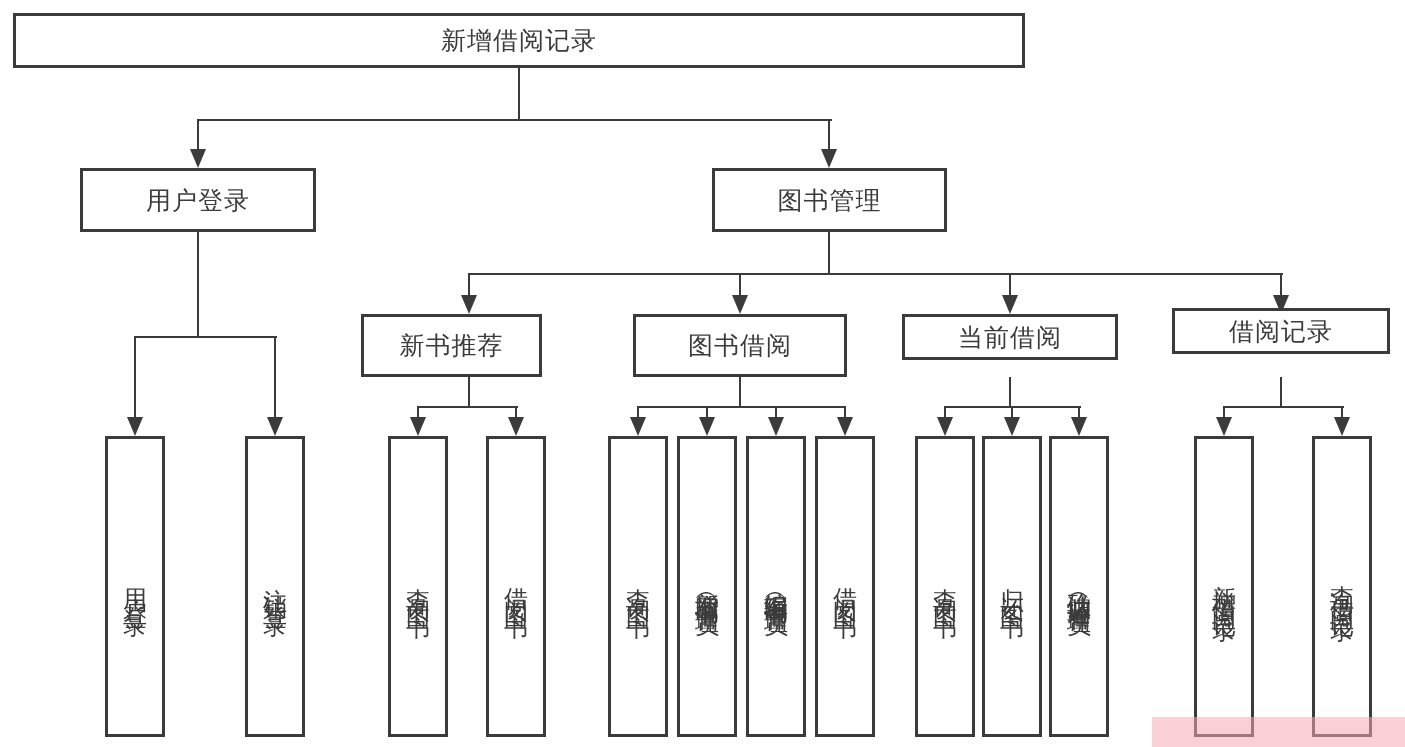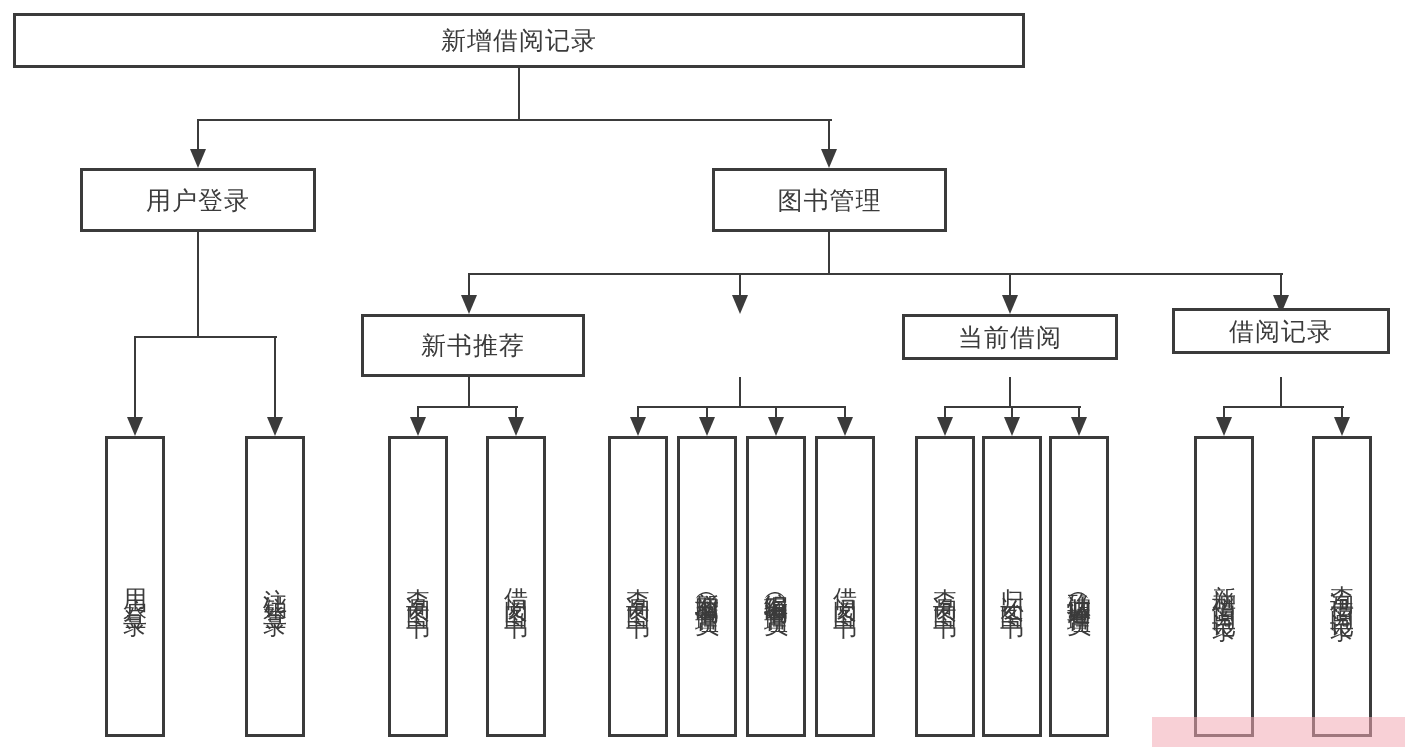--- a/index.html
+++ b/index.html
@@ -97,21 +97,22 @@
       <div class="tri" style="left: 1216px; top: 417px;"></div>
       <div class="vline" style="left: 1341px; top: 406px; height: 11px;"></div>
       <div class="tri" style="left: 1334px; top: 417px;"></div>
     </div>
 
   <div class="hbox" style="left:13px;top:13px;width:1012px;height:55px;">新增借阅记录</div>
 
   <div class="hbox" style="left:80px;top:168px;width:236px;height:64px;">用户登录</div>
   <div class="hbox" style="left:712px;top:168px;width:235px;height:64px;">图书管理</div>
 
-  <div class="hbox" style="left:361px;top:314px;width:224px;height:63px;">新书推荐</div>
+  <div class="hbox" style="left:361px;top:314px;width:181px;height:63px;">新书推荐</div>
+  <div class="hbox" style="left:633px;top:314px;width:214px;height:63px;">图书借阅</div>
   <div class="hbox" style="left:902px;top:314px;width:216px;height:46px;">当前借阅</div>
   <div class="hbox" style="left:1172px;top:308px;width:218px;height:46px;">借阅记录</div>
 
   <div class="vbox" style="left: 105px; top: 436px; width: 60px; height: 301px; letter-spacing: 9px;">用户登录</div>
   <div class="vbox" style="left: 245px; top: 436px; width: 60px; height: 301px; letter-spacing: 9px;">注销登录</div>
 
   <div class="vbox" style="left: 388px; top: 436px; width: 60px; height: 301px; letter-spacing: 9px;">查询图书</div>
   <div class="vbox" style="left: 486px; top: 436px; width: 60px; height: 301px; letter-spacing: 9px;">借阅图书</div>
 
   <div class="vbox" style="left: 608px; top: 436px; width: 60px; height: 301px; letter-spacing: 9px;">查询图书</div>

